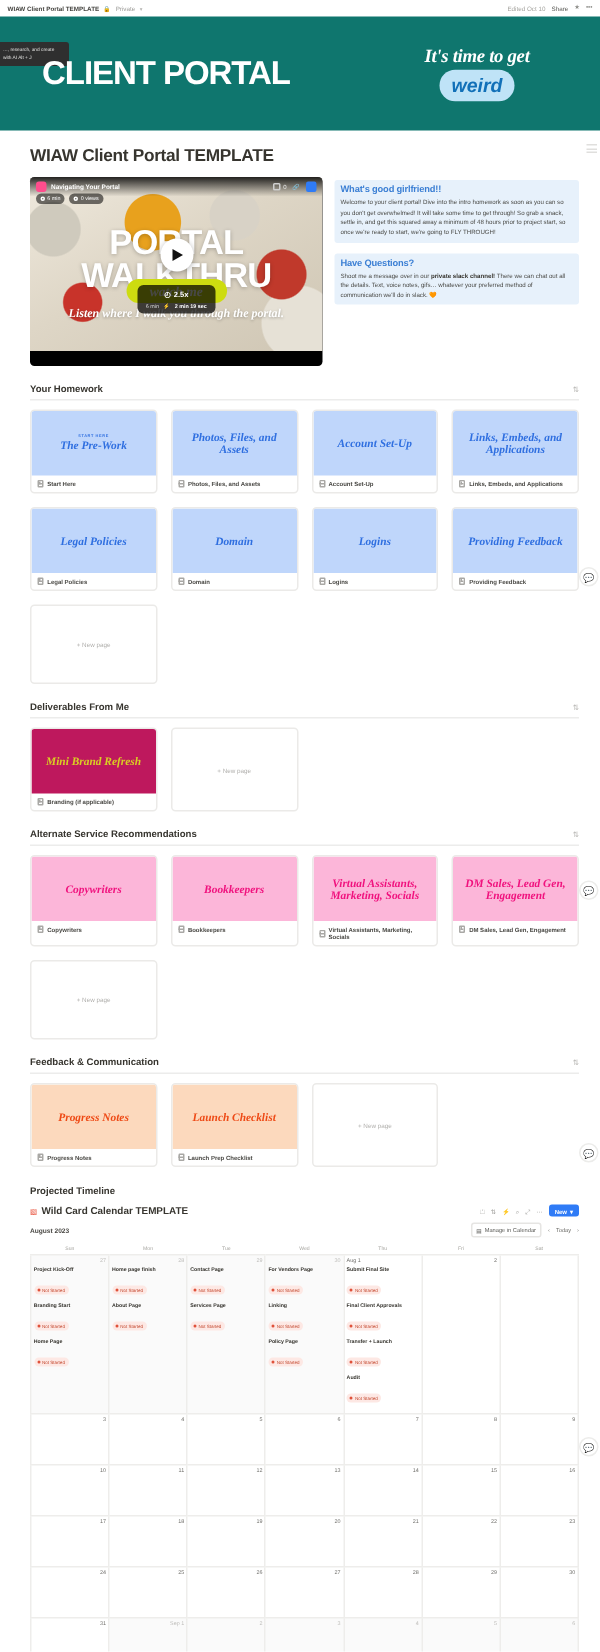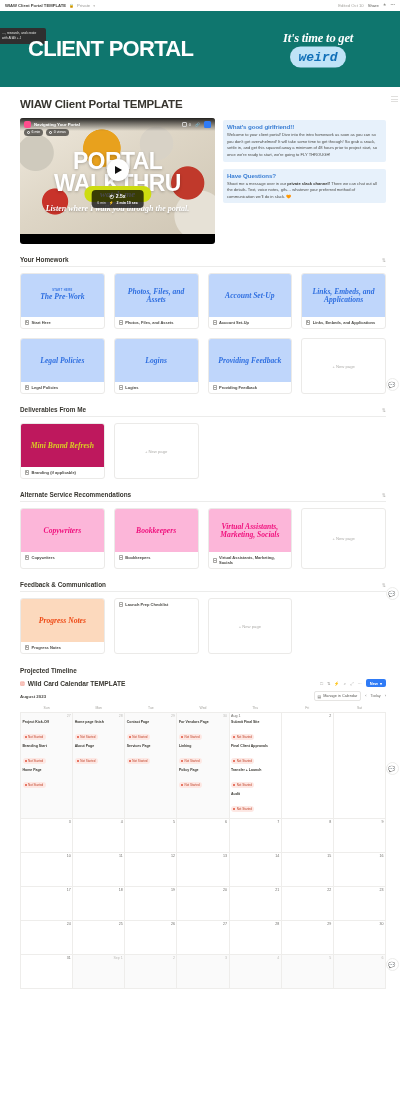--- a/index.html
+++ b/index.html
@@ -82,21 +82,21 @@
     font-size: 12.5px;
     letter-spacing: -0.2px;
     white-space: nowrap;
   }
   .hero-badge .pill {
     margin-top: 1px;
     background: #bfe3f7;
     border-radius: 40px;
     padding: 3px 8px;
     display: inline-block;
-    font-family: Liberation Mono, monospace;
+    font-family: Liberation Sans, sans-serif;
     font-style: italic;
     font-weight: 700;
     color: #1170b8;
     font-size: 13px;
   }
 
   
   .page { padding: 0 14px; }
   .page-title {
     font-size: 11.5px;
@@ -436,20 +436,29 @@
             <div class="card-art">
               <span>Legal Policies</span>
             </div>
             <div class="card-foot">
               <span class="doc-ic"></span>
               <span>Legal Policies</span>
             </div>
           </div>
           <div class="card">
             <div class="card-art">
+              <span>Domain</span>
+            </div>
+            <div class="card-foot">
+              <span class="doc-ic"></span>
+              <span>Domain</span>
+            </div>
+          </div>
+          <div class="card">
+            <div class="card-art">
               <span>Logins</span>
             </div>
             <div class="card-foot">
               <span class="doc-ic"></span>
               <span>Logins</span>
             </div>
           </div>
           <div class="card">
             <div class="card-art">
               <span>Providing Feedback</span>
@@ -506,39 +515,51 @@
           </div>
           <div class="card">
             <div class="card-art">
               <span>Virtual Assistants, Marketing, Socials</span>
             </div>
             <div class="card-foot">
               <span class="doc-ic"></span>
               <span>Virtual Assistants, Marketing, Socials</span>
             </div>
           </div>
+          <div class="card">
+            <div class="card-art">
+              <span>DM Sales, Lead Gen, Engagement</span>
+            </div>
+            <div class="card-foot">
+              <span class="doc-ic"></span>
+              <span>DM Sales, Lead Gen, Engagement</span>
+            </div>
+          </div>
           <div class="newpage">+  New page</div>
         </div>
       </div>
       <div class="section peach">
         <div class="section-head">
           <h3>Feedback &amp; Communication</h3>
           <span class="sec-ic">⇅</span>
         </div>
         <div class="grid">
           <div class="card">
             <div class="card-art">
               <span>Progress Notes</span>
             </div>
             <div class="card-foot">
               <span class="doc-ic"></span>
               <span>Progress Notes</span>
             </div>
           </div>
           <div class="card">
+            <div class="card-art">
+              <span>Launch Checklist</span>
+            </div>
             <div class="card-foot">
               <span class="doc-ic"></span>
               <span>Launch Prep Checklist</span>
             </div>
           </div>
           <div class="newpage">+  New page</div>
         </div>
       </div>
     </div>
 

